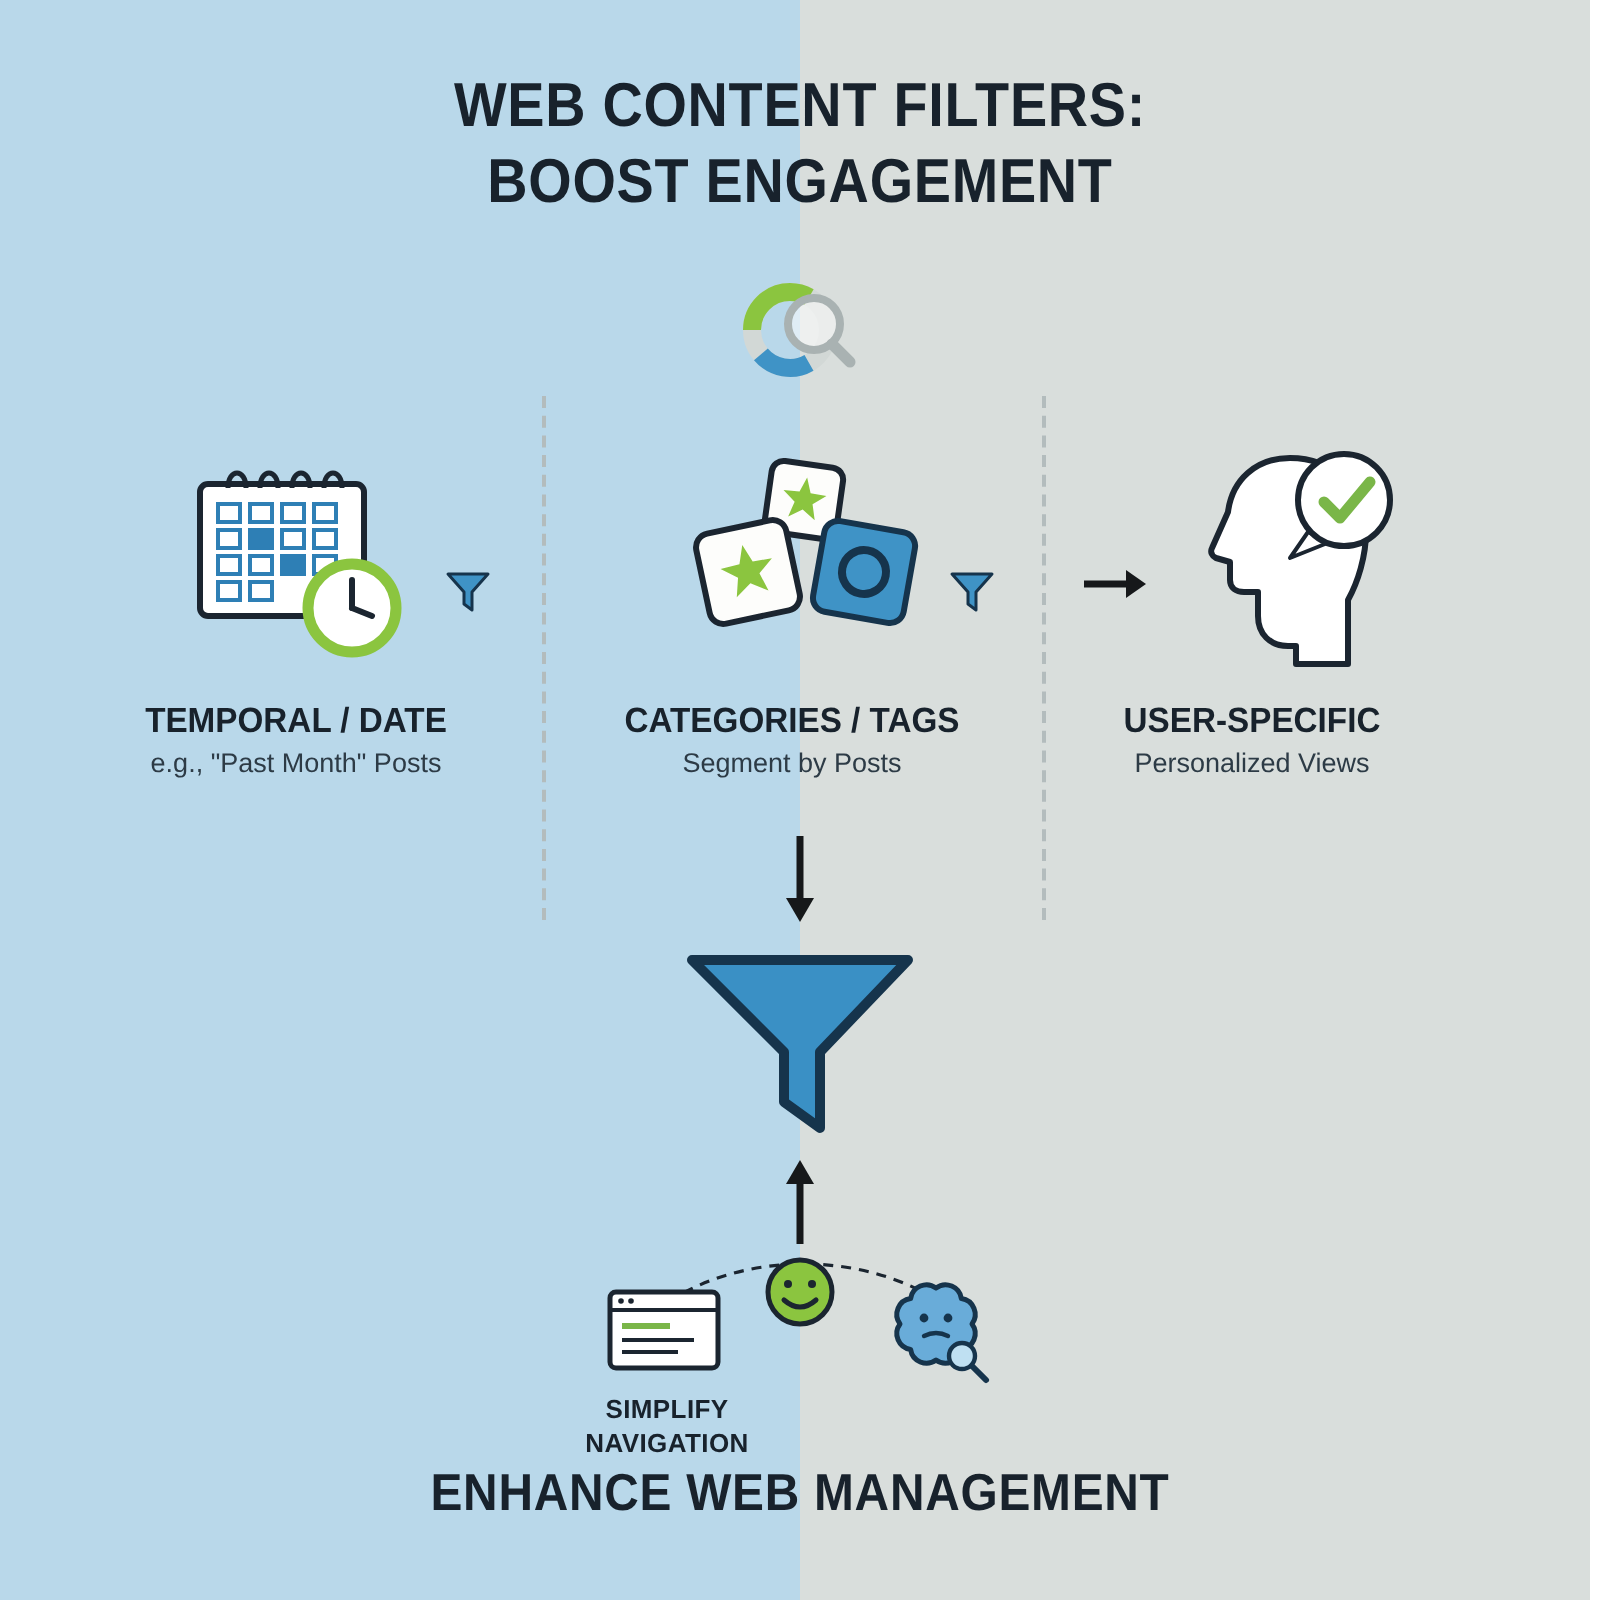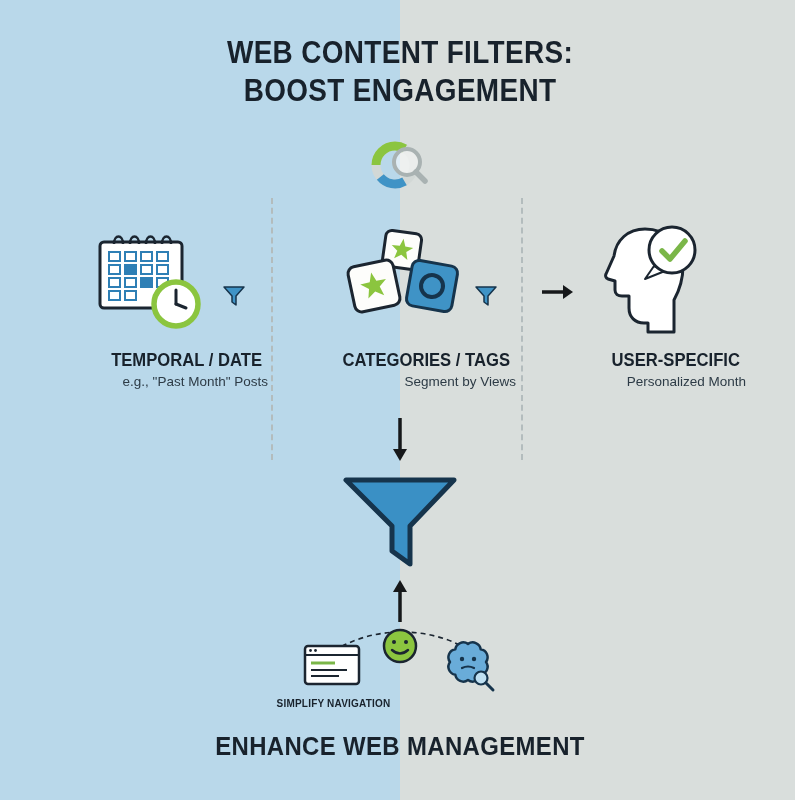--- a/index.html
+++ b/index.html
@@ -10,27 +10,27 @@
   .bg-left{left:0;width:400px;background:#b9d8ea}
   .bg-right{left:400px;width:400px;background:#d9dedc}
 
   .title{left:0;top:34px;width:800px;text-align:center;font-weight:700;
          font-size:31px;line-height:1.22;letter-spacing:.4px;color:#18222c;
          transform:scaleX(.9);transform-origin:50% 0}
 
   .divider{width:0;border-left:2px dashed #b3bcbd;height:262px;top:198px}
   .d1{left:271px}.d2{left:521px}
 
-  .col-label{top:350px;text-align:right;width:240px}
+  .col-label{top:350px;text-align:center;width:240px}
   .cl1{left:28px}.cl2{left:276px}.cl3{left:506px}
   .heading{font-size:17.5px;font-weight:700;color:#18222c;
            transform:scaleX(.95);transform-origin:50% 50%}
   .subheading{font-size:13.5px;margin-top:3px;color:#2d3b46}
 
-  .benefit{font-size:10px;font-weight:700;text-align:center;
+  .benefit{font-size:13px;font-weight:700;text-align:center;
            letter-spacing:.2px;line-height:1.3;color:#18222c}
   .b1{left:261px;top:697px;width:145px}
   .b2{left:400px;top:697px;width:145px}
 
   .footer{left:0;top:731px;width:800px;text-align:center;font-size:26px;
           font-weight:700;letter-spacing:.4px;color:#18222c;
           transform:scaleX(.92);transform-origin:50% 0}
 
   .search{left:368px;top:132px}
   .calendar{left:92px;top:226px}
@@ -148,25 +148,25 @@
       <path d="M74,31 L82,39 L97,21" fill="none" stroke="#7ab648" stroke-width="5.5" stroke-linecap="round" stroke-linejoin="round"></path>
     </svg>
   </div>
 
   <div class="abs col-label cl1">
     <div class="heading">TEMPORAL / DATE</div>
     <div class="subheading">e.g., "Past Month" Posts</div>
   </div>
   <div class="abs col-label cl2">
     <div class="heading">CATEGORIES / TAGS</div>
-    <div class="subheading">Segment by Views</div>
+    <div class="subheading">Segment by Posts</div>
   </div>
   <div class="abs col-label cl3">
     <div class="heading">USER-SPECIFIC</div>
-    <div class="subheading">Personalized Month</div>
+    <div class="subheading">Personalized Views</div>
   </div>
 
   <div class="abs arrowD">
     <svg width="20" height="46" viewBox="0 0 20 46">
       <line x1="10" y1="2" x2="10" y2="34" stroke="#16181a" stroke-width="3.5"></line>
       <polygon points="3,33 17,33 10,45" fill="#16181a"></polygon>
     </svg>
   </div>
 
   <div class="abs bigfunnel">

